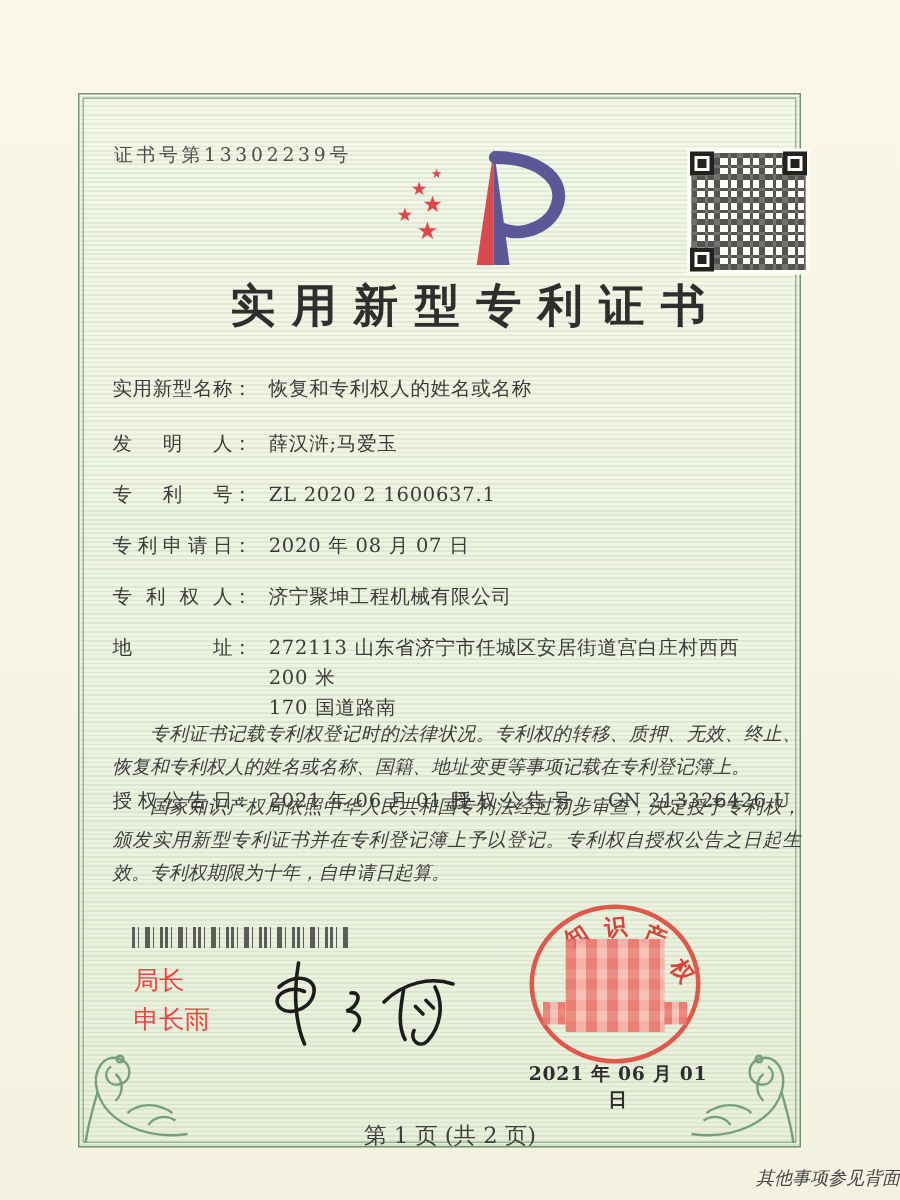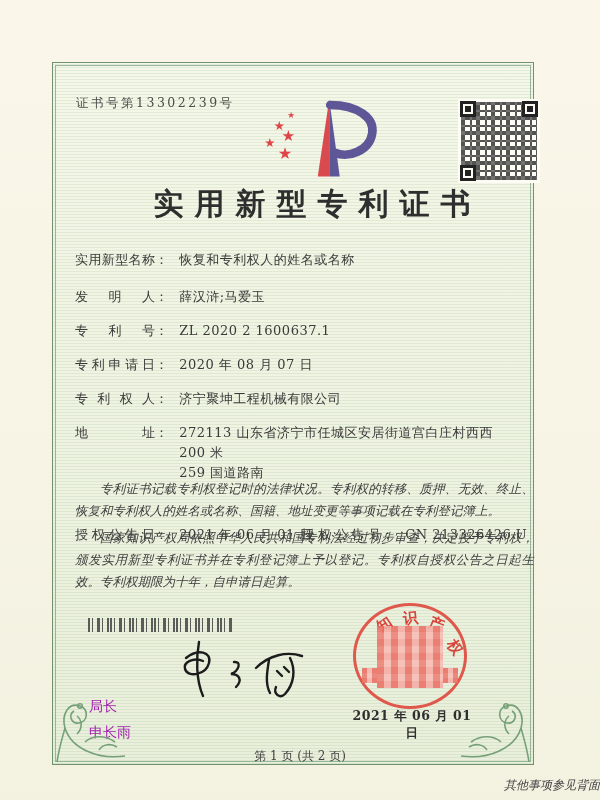--- a/index.html
+++ b/index.html
@@ -63,21 +63,21 @@
   .barcode{
     position:absolute;left:88px;top:618px;width:146px;height:14px;opacity:.8;
     background:repeating-linear-gradient(90deg,
       #383838 0 2px, transparent 2px 4px,
       #383838 4px 5px, transparent 5px 9px,
       #383838 9px 12px, transparent 12px 14px,
       #383838 14px 15px, transparent 15px 19px,
       #383838 19px 21px, transparent 21px 22px);
   }
   
-  .signer{position:absolute;left:89px;top:693px;font-size:14px;line-height:26px;color:#a21caf;
+  .signer{position:absolute;left:89px;top:641px;font-size:17px;line-height:26px;color:#ef4444;
           font-family:"DejaVu Sans","Liberation Sans",sans-serif;}
   .signature{position:absolute;left:172px;top:636px;width:140px;height:72px;}
   
   .seal{position:absolute;left:353px;top:603px;width:114px;height:106px;
     border:3.5px solid rgba(222,62,50,.85);border-radius:50%;box-sizing:border-box;}
   .seal .mosaic{
     position:absolute;left:21px;top:20px;width:66px;height:62px;
     background:
       repeating-linear-gradient(90deg, rgba(235,115,105,.75) 0 7px, rgba(248,185,178,.75) 7px 14px),
       repeating-linear-gradient(0deg, rgba(232,100,90,.55) 0 7px, rgba(250,205,198,.55) 7px 14px);
@@ -88,21 +88,21 @@
       repeating-linear-gradient(0deg, rgba(232,100,90,.55) 0 5px, rgba(250,205,198,.55) 5px 10px);}
   .seal .chip-l{left:6px;top:62px}.seal .chip-r{right:6px;top:62px}
   .seal .rc{position:absolute;font-size:15px;font-weight:700;color:#d9433a;}
   .rc0{left:21px;top:9px;transform:rotate(-34deg)}
   .rc1{left:47px;top:3px;transform:rotate(-6deg)}
   .rc2{left:73px;top:9px;transform:rotate(22deg)}
   .rc3{left:91px;top:32px;transform:rotate(55deg)}
   .seal-date{position:absolute;left:352px;top:708px;width:120px;text-align:center;
     font-size:12.5px;color:#2e2e2e;letter-spacing:0.5px;font-weight:600;}
   
-  .page-num{position:absolute;left:0;right:0;top:748px;text-align:center;font-size:12px;color:#3f3f3f;}
+  .page-num{position:absolute;left:0;right:0;top:748px;text-align:center;font-size:15px;color:#3f3f3f;}
   .footer-note{position:absolute;left:0;right:0;top:777px;text-align:right;font-size:12px;color:#454545;font-style:italic;}
   .flourish{position:absolute;width:72px;height:70px;}
   .fl-left{left:55px;top:694px;}
   .fl-right{left:459px;top:694px;transform:scaleX(-1);}
 </style>
 </head>
 <body>
 
 <div class="paper">
 
@@ -146,21 +146,21 @@
     <div class="frow">
       <span class="flbl">专利申请日</span><span class="fcolon">：</span>
       <span class="fval">2020 年 08 月 07 日</span>
     </div>
     <div class="frow">
       <span class="flbl">专利权人</span><span class="fcolon">：</span>
       <span class="fval">济宁聚坤工程机械有限公司</span>
     </div>
     <div class="frow addr">
       <span class="flbl">地址</span><span class="fcolon">：</span>
-      <span class="fval"><span>272113 山东省济宁市任城区安居街道宫白庄村西西 200 米</span><br><span>259 国道路南</span></span>
+      <span class="fval"><span>272113 山东省济宁市任城区安居街道宫白庄村西西 200 米</span><br><span>170 国道路南</span></span>
     </div>
     <div class="frow grant">
       <span class="g1">
         <span class="flbl">授权公告日</span><span class="fcolon">：</span>
         <span class="fval">2021 年 06 月 01 日</span>
       </span>
       <span class="g2">
         <span class="flbl">授权公告号</span><span class="fcolon">：</span>
         <span class="fval">CN 213326426 U</span>
       </span>

